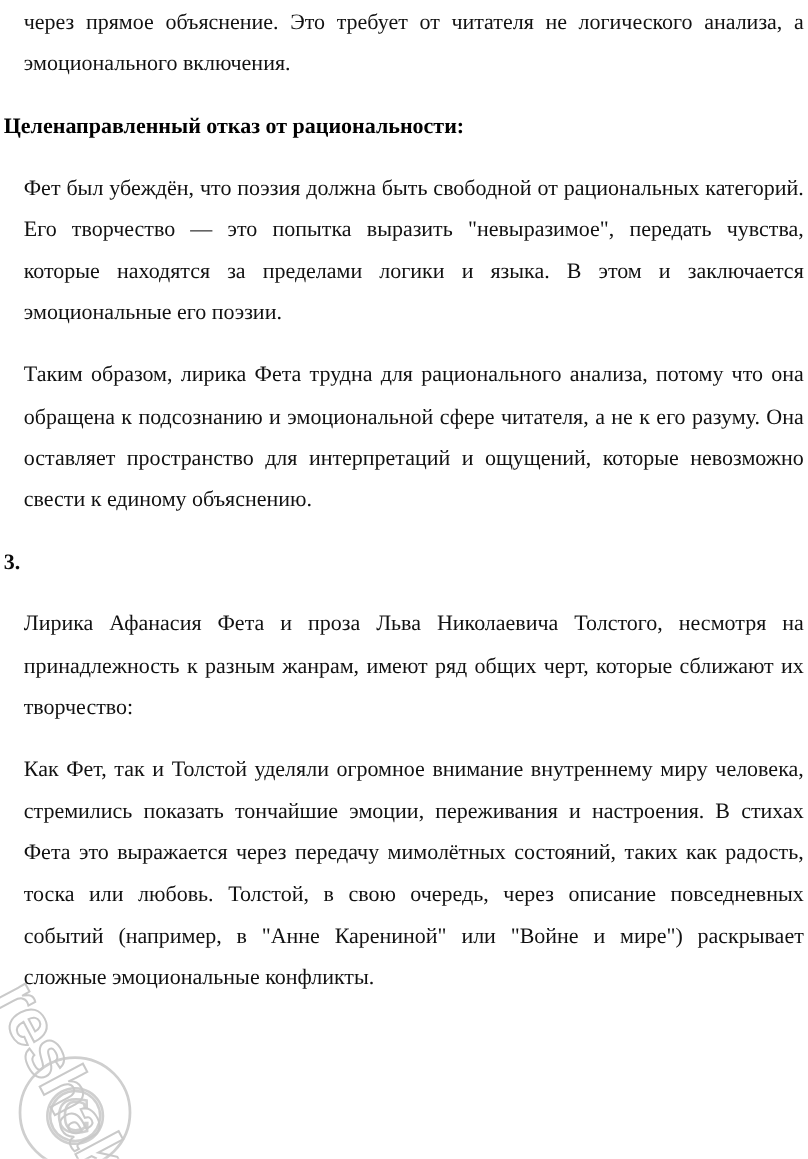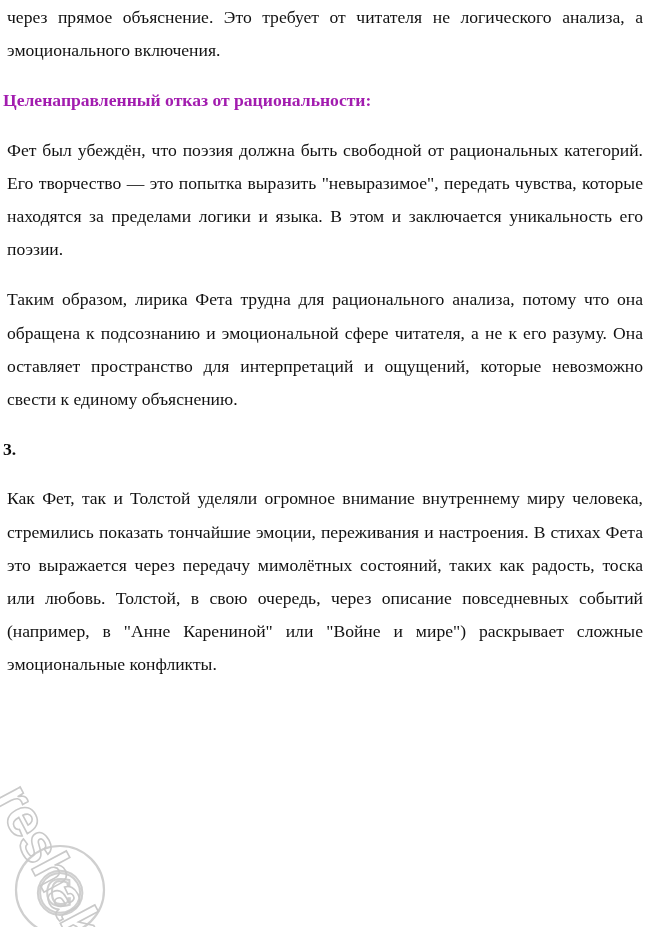--- a/index.html
+++ b/index.html
@@ -67,30 +67,30 @@
     position: relative;
     z-index: 2;
   }
 
   .para {
     font-size: 17.6px;
     line-height: 33.2px;
     color: #111111;
     text-align: justify;
     text-justify: inter-word;
-    margin: 0 0 17px 4px;
+    margin: 0 0 17px 16px;
     -webkit-hyphens: none;
     hyphens: none;
   }
   .para.first { margin-top: 1px; }
 
   .heading {
     font-size: 17.6px;
     line-height: 33.2px;
-    color: #a21caf;
+    color: #000000;
     font-weight: 700;
     text-align: left;
     margin: 0 0 16px 0;
   }
 
   .num-heading {
     font-size: 17.6px;
     line-height: 33.2px;
     color: #0b0b0b;
     font-weight: 700;
@@ -116,24 +116,25 @@
       </g>
     </svg>
   </div>
 
   <div id="content">
 
     <p class="para first">через прямое объяснение. Это требует от читателя не логического анализа, а эмоционального включения.</p>
 
     <p class="heading">Целенаправленный отказ от рациональности:</p>
 
-    <p class="para">Фет был убеждён, что поэзия должна быть свободной от рациональных категорий. Его творчество — это попытка выразить "невыразимое", передать чувства, которые находятся за пределами логики и языка. В этом и заключается уникальность его поэзии.</p>
+    <p class="para">Фет был убеждён, что поэзия должна быть свободной от рациональных категорий. Его творчество — это попытка выразить "невыразимое", передать чувства, которые находятся за пределами логики и языка. В этом и заключается эмоциональные его поэзии.</p>
 
     <p class="para">Таким образом, лирика Фета трудна для рационального анализа, потому что она обращена к подсознанию и эмоциональной сфере читателя, а не к его разуму. Она оставляет пространство для интерпретаций и ощущений, которые невозможно свести к единому объяснению.</p>
 
     <p class="num-heading">3.</p>
 
+    <p class="para">Лирика Афанасия Фета и проза Льва Николаевича Толстого, несмотря на принадлежность к разным жанрам, имеют ряд общих черт, которые сближают их творчество:</p>
 
 
     <p class="para">Как Фет, так и Толстой уделяли огромное внимание внутреннему миру человека, стремились показать тончайшие эмоции, переживания и настроения. В стихах Фета это выражается через передачу мимолётных состояний, таких как радость, тоска или любовь. Толстой, в свою очередь, через описание повседневных событий (например, в "Анне Карениной" или "Войне и мире") раскрывает сложные эмоциональные конфликты.</p>
 
   </div>
 </div>
 
 </body></html>

